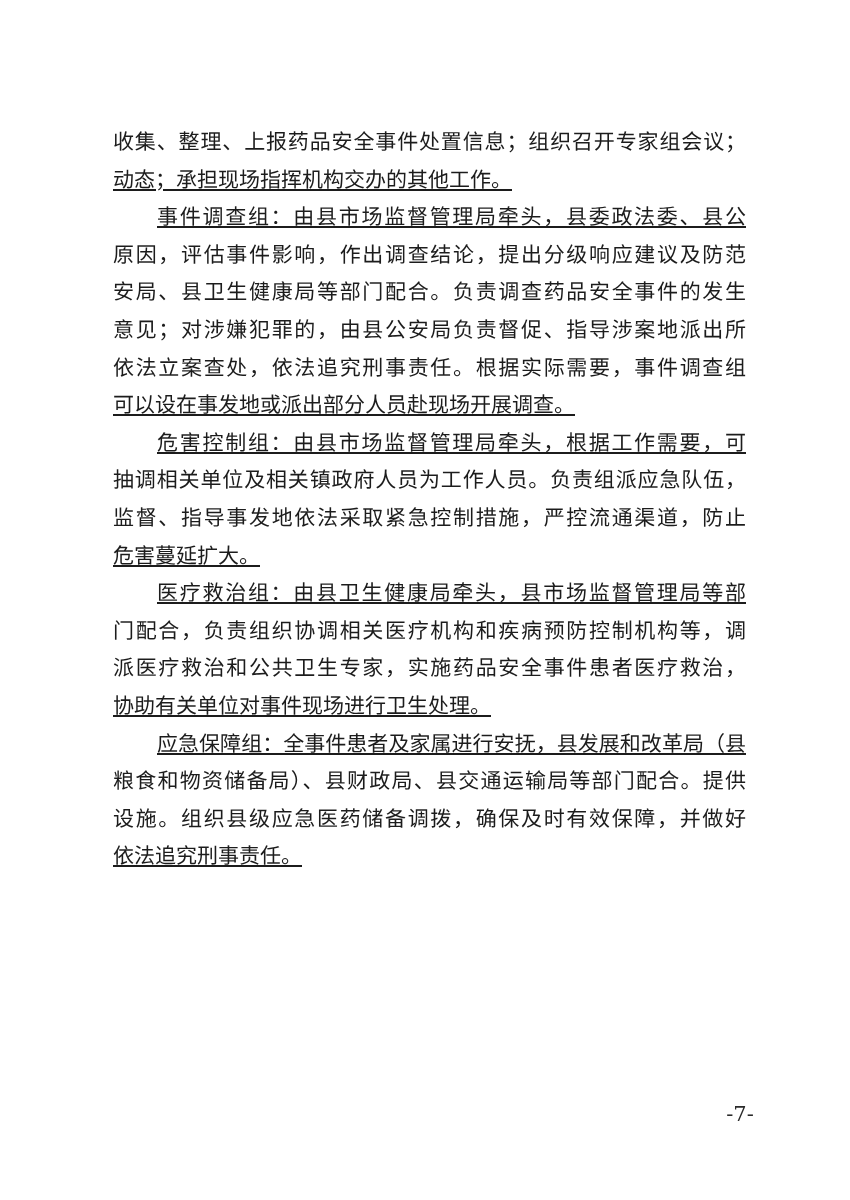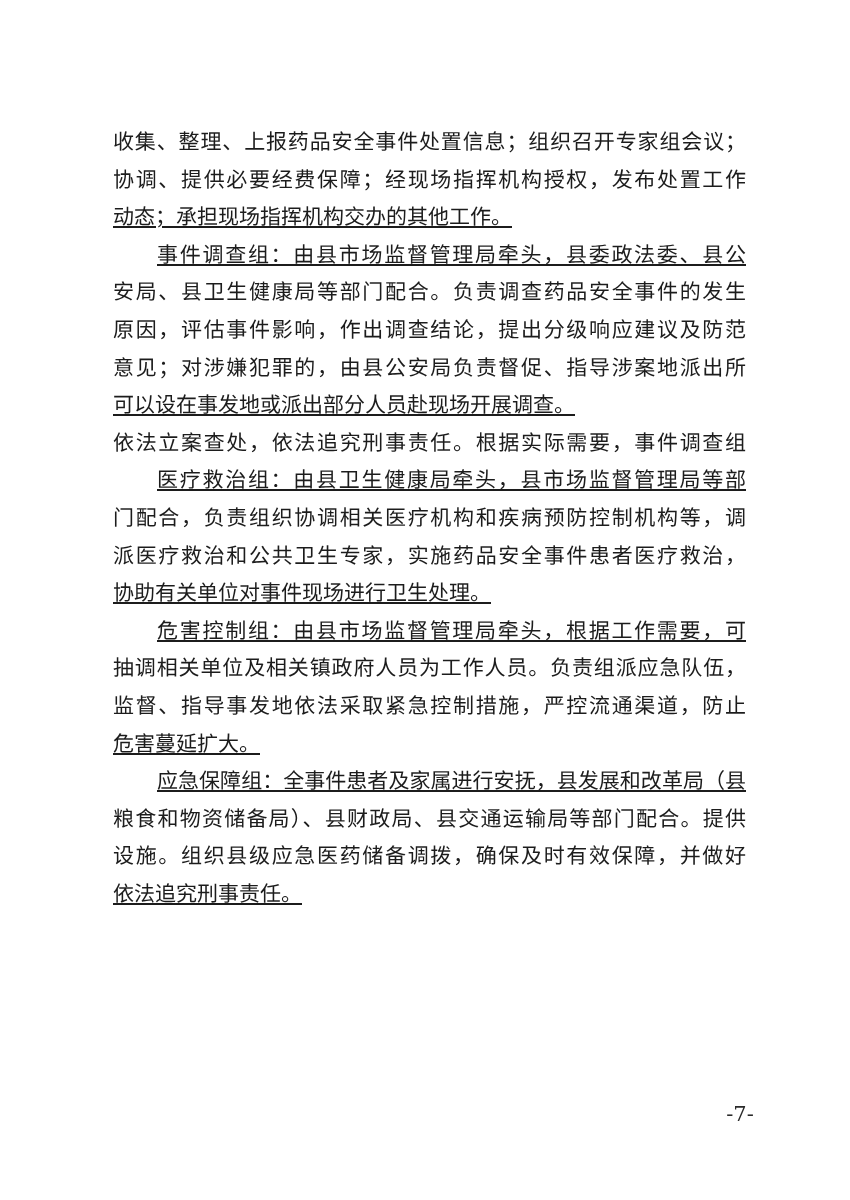--- a/index.html
+++ b/index.html
@@ -58,45 +58,44 @@
   }
 </style>
 </head>
 <body>
 
 <div class="page">
   <div class="textblock">
 
     <div class="para">
       <div class="line">收集、整理、上报药品安全事件处置信息；组织召开专家组会议；</div>
-      <div class="line">协调、提供必要经费保障；经现场指挥机构授权，发布处置工作</div>
       <div class="line last">动态；承担现场指挥机构交办的其他工作。</div>
     </div>
 
     <div class="para">
       <div class="line indent">事件调查组：由县市场监督管理局牵头，县委政法委、县公</div>
+      <div class="line">原因，评估事件影响，作出调查结论，提出分级响应建议及防范</div>
       <div class="line">安局、县卫生健康局等部门配合。负责调查药品安全事件的发生</div>
-      <div class="line">原因，评估事件影响，作出调查结论，提出分级响应建议及防范</div>
       <div class="line">意见；对涉嫌犯罪的，由县公安局负责督促、指导涉案地派出所</div>
+      <div class="line">依法立案查处，依法追究刑事责任。根据实际需要，事件调查组</div>
       <div class="line last">可以设在事发地或派出部分人员赴现场开展调查。</div>
-      <div class="line">依法立案查处，依法追究刑事责任。根据实际需要，事件调查组</div>
+    </div>
+
+    <div class="para">
+      <div class="line indent">危害控制组：由县市场监督管理局牵头，根据工作需要，可</div>
+      <div class="line">抽调相关单位及相关镇政府人员为工作人员。负责组派应急队伍，</div>
+      <div class="line">监督、指导事发地依法采取紧急控制措施，严控流通渠道，防止</div>
+      <div class="line last">危害蔓延扩大。</div>
     </div>
 
     <div class="para">
       <div class="line indent">医疗救治组：由县卫生健康局牵头，县市场监督管理局等部</div>
       <div class="line">门配合，负责组织协调相关医疗机构和疾病预防控制机构等，调</div>
       <div class="line">派医疗救治和公共卫生专家，实施药品安全事件患者医疗救治，</div>
       <div class="line last">协助有关单位对事件现场进行卫生处理。</div>
-    </div>
-
-    <div class="para">
-      <div class="line indent">危害控制组：由县市场监督管理局牵头，根据工作需要，可</div>
-      <div class="line">抽调相关单位及相关镇政府人员为工作人员。负责组派应急队伍，</div>
-      <div class="line">监督、指导事发地依法采取紧急控制措施，严控流通渠道，防止</div>
-      <div class="line last">危害蔓延扩大。</div>
     </div>
 
     <div class="para">
       <div class="line indent">应急保障组：全事件患者及家属进行安抚，县发展和改革局（县</div>
       <div class="line">粮食和物资储备局）、县财政局、县交通运输局等部门配合。提供</div>
       <div class="line">设施。组织县级应急医药储备调拨，确保及时有效保障，并做好</div>
       <div class="line last">依法追究刑事责任。</div>
     </div>
 
 

